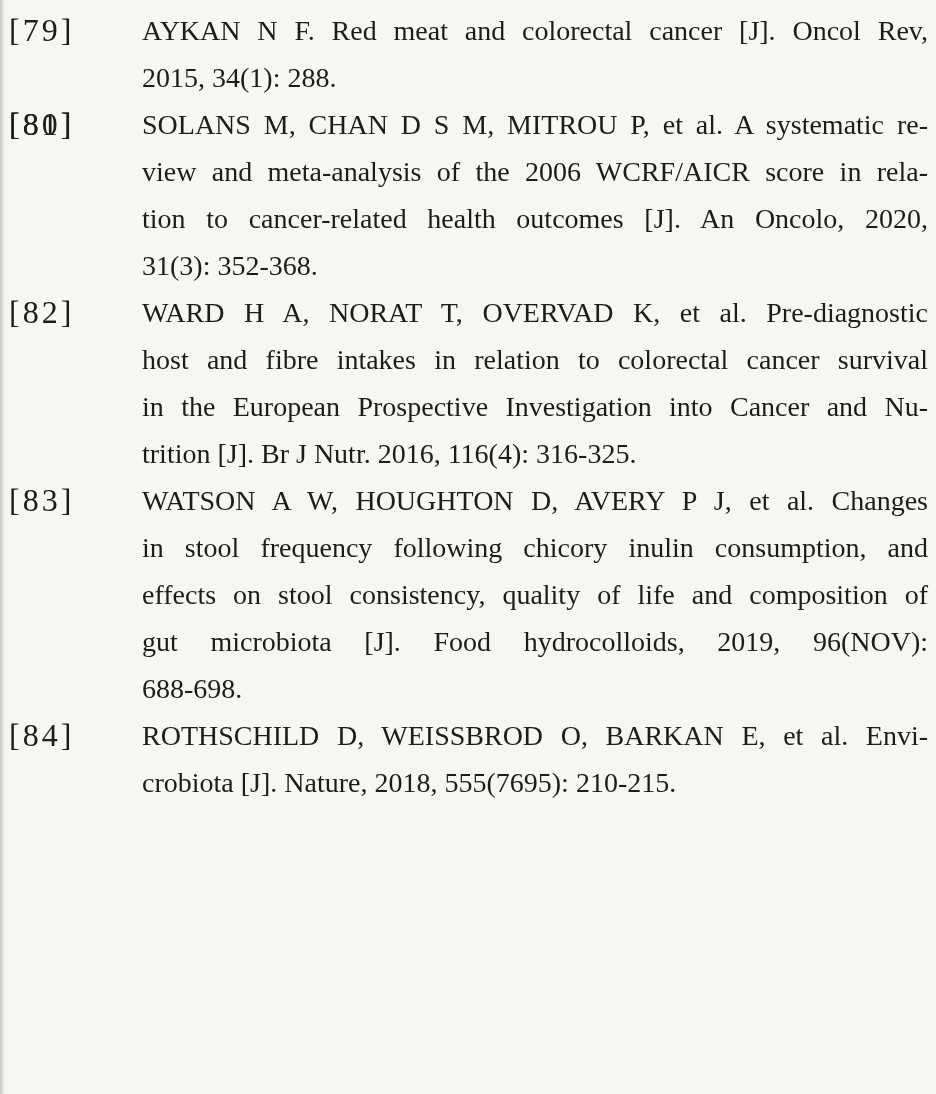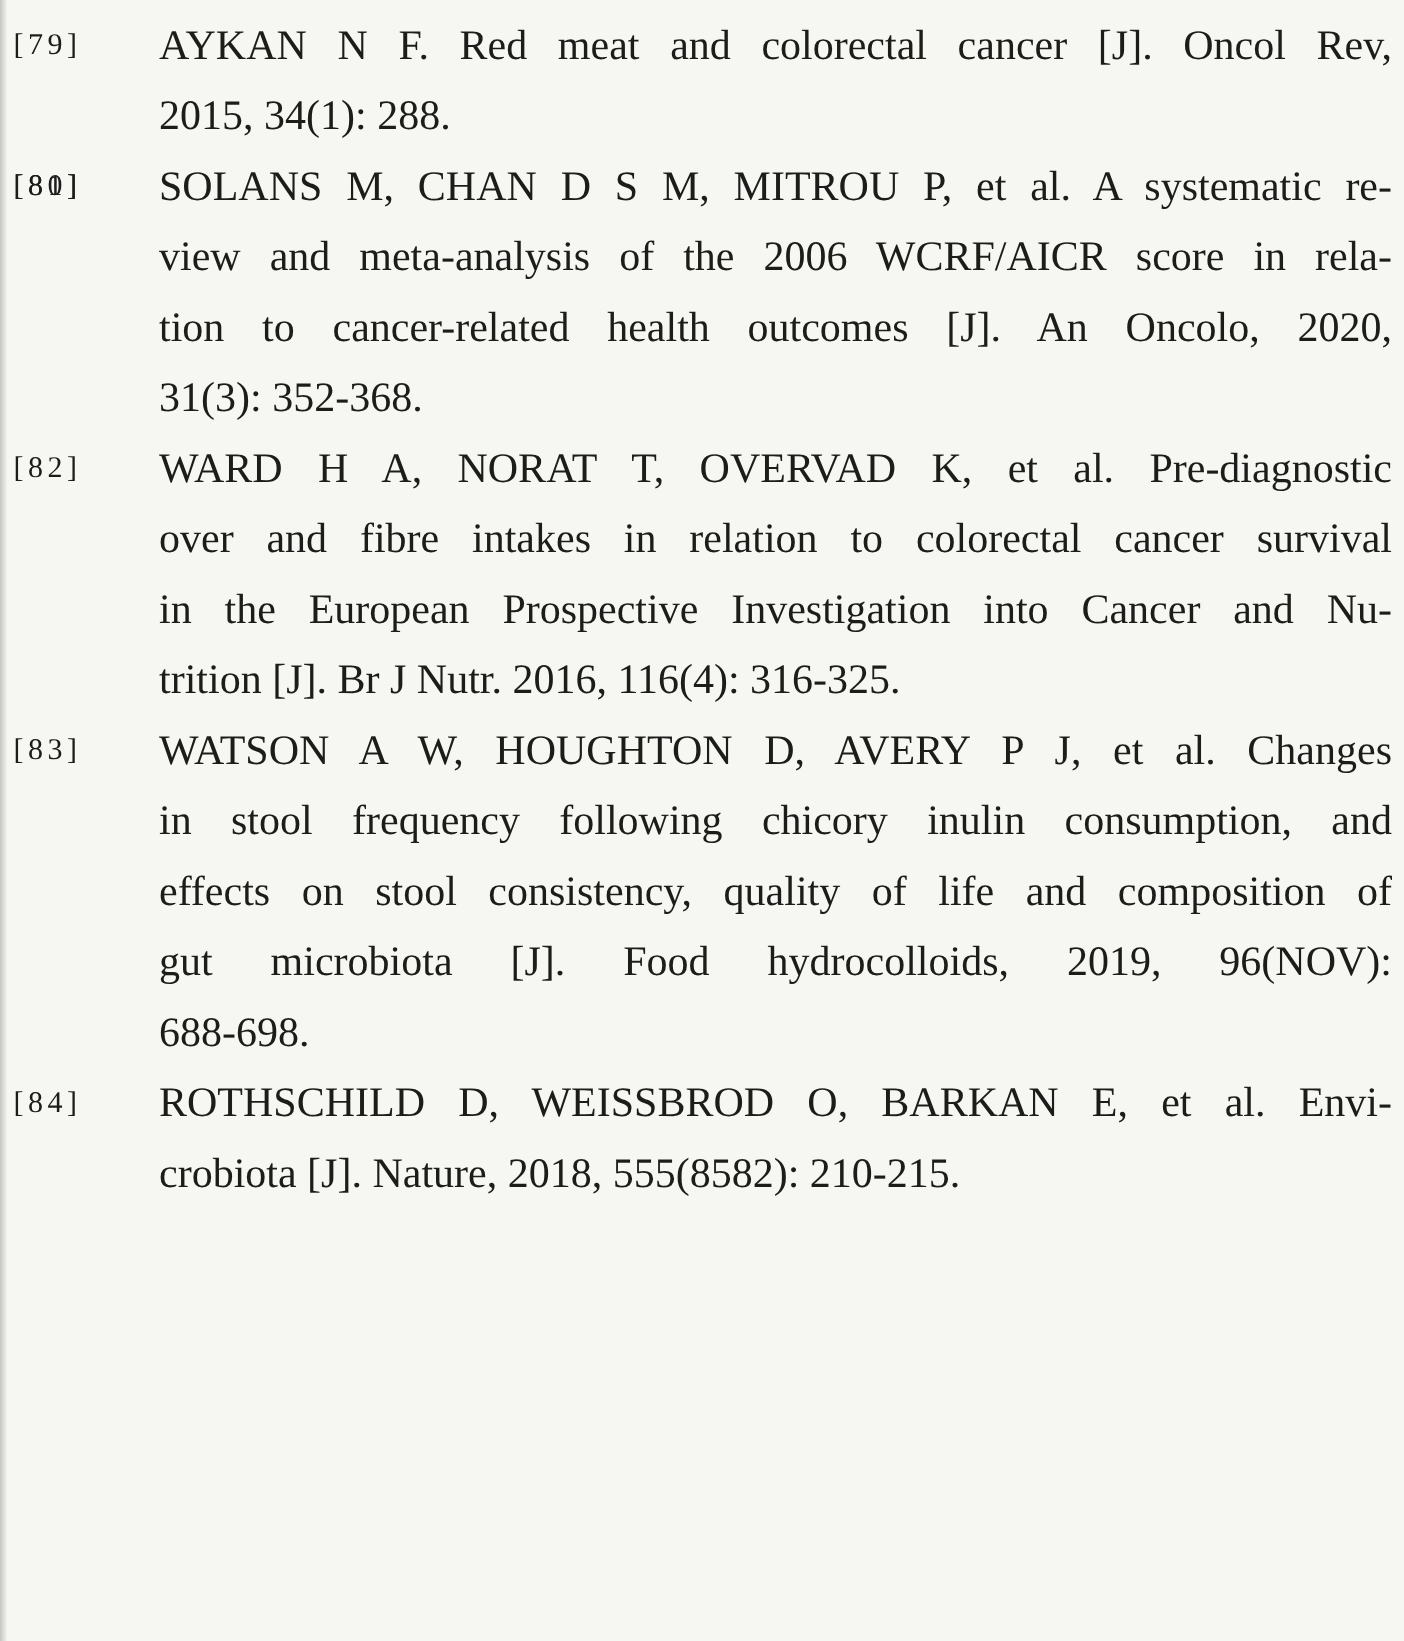--- a/index.html
+++ b/index.html
@@ -37,31 +37,32 @@
   }
   .ref {
     position: relative;
     padding-left: 106px;
     padding-right: 8px;
   }
   .ref-label {
     position: absolute;
     left: 9px;
     top: 0;
-    font-size: 20px;
+    font-size: 32px;
     line-height: 47px;
     letter-spacing: 3px;
     white-space: nowrap;
   }
   .ref-line {
     font-size: 28px;
     line-height: 47px;
     text-align: justify;
     text-align-last: justify;
     text-justify: inter-word;
+    margin-left: 36px;
   }
   .ref-line.final {
     text-align-last: left;
     font-family: Liberation Serif, serif;
   }
 </style>
 </head>
 <body style="background: rgb(246, 246, 243);">
 
 <main class="page" style="background: rgb(246, 246, 243); color: rgb(28, 28, 26);">
@@ -85,39 +86,39 @@
           <div class="ref-line">view and meta-analysis of the 2006 WCRF/AICR score in rela-</div>
           <div class="ref-line">tion to cancer-related health outcomes [J]. An Oncolo, 2020,</div>
           <div class="ref-line final">31(3): 352-368.</div>
         </div>
   </article>
 
   <article class="ref">
     <span class="ref-label">[82]</span>
     <div class="ref-body">
           <div class="ref-line">WARD H A, NORAT T, OVERVAD K, et al. Pre-diagnostic</div>
-          <div class="ref-line">over and fibre intakes in relation to colorectal cancer survival</div>
+          <div class="ref-line">host and fibre intakes in relation to colorectal cancer survival</div>
           <div class="ref-line">in the European Prospective Investigation into Cancer and Nu-</div>
           <div class="ref-line final">trition [J]. Br J Nutr. 2016, 116(4): 316-325.</div>
         </div>
   </article>
 
   <article class="ref">
     <span class="ref-label">[83]</span>
     <div class="ref-body">
           <div class="ref-line">WATSON A W, HOUGHTON D, AVERY P J, et al. Changes</div>
           <div class="ref-line">in stool frequency following chicory inulin consumption, and</div>
           <div class="ref-line">effects on stool consistency, quality of life and composition of</div>
           <div class="ref-line">gut microbiota [J]. Food hydrocolloids, 2019, 96(NOV):</div>
           <div class="ref-line final">688-698.</div>
         </div>
   </article>
 
   <article class="ref">
     <span class="ref-label">[84]</span>
     <div class="ref-body">
           <div class="ref-line">ROTHSCHILD D, WEISSBROD O, BARKAN E, et al. Envi-</div>
-          <div class="ref-line final">crobiota [J]. Nature, 2018, 555(8582): 210-215.</div>
+          <div class="ref-line final">crobiota [J]. Nature, 2018, 555(7695): 210-215.</div>
         </div>
   </article>
 
 </section>
 </main>
 
 </body></html>

